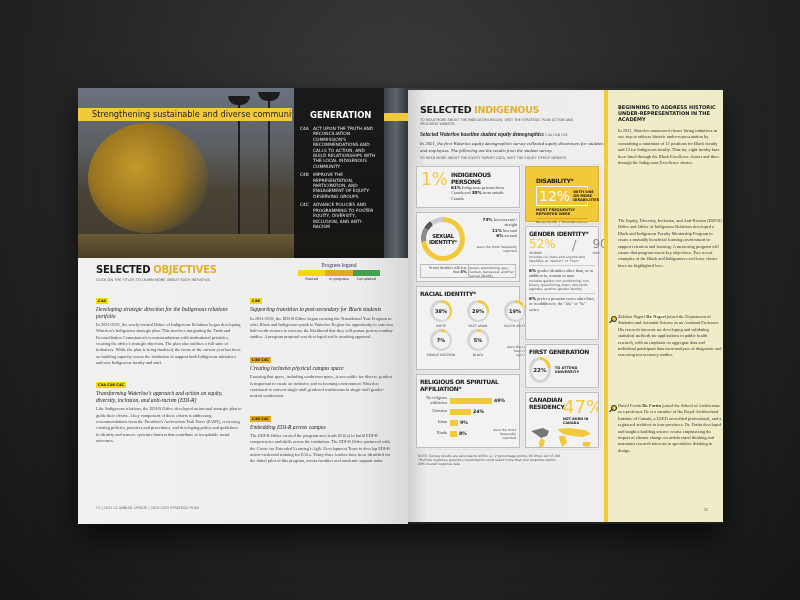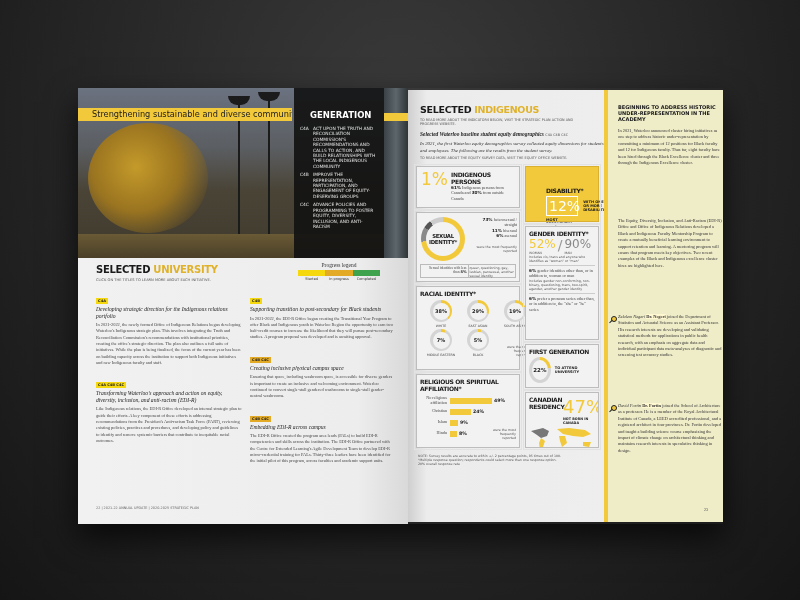--- a/index.html
+++ b/index.html
@@ -97,21 +97,21 @@
             <span class="k">C4C</span>
             <span>Advance policies and programming to foster equity, diversity, inclusion, and anti-racism</span>
           </div>
       </div>
       <div class="glass"></div>
       <div class="obj-stripe"></div>
     </div>
 
     <div class="sel-head">
       <span>SELECTED</span>
-      <span class="y">UNIVERSITY</span>
+      <span class="y">OBJECTIVES</span>
     </div>
     <div class="sel-sub">Click on the titles to learn more about each initiative.</div>
 
     <div class="legend">
       <div class="legend-title">Progress legend</div>
       <div class="legend-bars">
         <span style="background:#f5d90e"></span>
         <span style="background:#e3aa26"></span>
         <span style="background:#3fa34d"></span>
       </div>
@@ -257,36 +257,36 @@
           <span class="bar-val">9%</span>
         </div>
       <div class="bar-row">
           <div class="bar-lbl">Hindu</div>
           <div class="bar" style="width:7px"></div>
           <span class="bar-val">8%</span>
           <span class="tiny" style="margin-left:auto;width:30px;text-align:right">were the most frequently reported</span>
         </div>
     </div>
 
-    <div class="box" style="left:117px;top:76px;width:74px;height:56px;padding:20px;background:#f2c93b;border-color:#d9b030">
+    <div class="box" style="left:117px;top:76px;width:74px;height:56px;padding:10px;background:#f2c93b;border-color:#d9b030">
       <div class="hbig" style="font-size:6px">DISABILITY*</div>
       <div style="display:flex;align-items:center;gap:3px;border:1.5px solid #fff;padding:1px 2px;margin:2px 0">
         <span style="font-family:'DejaVu Sans',sans-serif;font-size:14px;color:#fff">12%</span>
         <span class="smb" style="font-size:3.6px;line-height:4.2px">WITH ONE OR MORE DISABILITIES</span>
       </div>
       <div class="smb" style="font-size:3.6px;line-height:4.2px;border-bottom:1px solid #d9a920;padding-bottom:2px">MOST FREQUENTLY REPORTED WERE</div>
       <div style="display:flex;margin-top:2px">
         <div class="sm" style="flex:1;font-size:3.8px;line-height:4.4px;border-right:1px solid #d9a920"><span>Mental health</span><br><b class="smb">60%</b></div>
         <div class="sm" style="flex:1;font-size:3.8px;line-height:4.4px;padding-left:2px"><span>Neurodivergence</span><br><b class="smb">42%</b></div>
       </div>
     </div>
 
     <div class="box" style="left:117px;top:136px;width:74px;height:114px;padding:3px">
       <div class="hbig" style="font-size:6px">GENDER IDENTITY*</div>
-      <div style="display:flex;gap:2px">
+      <div style="display:flex;gap:16px">
         <div>
             <div class="pct-y" style="font-size:12px;font-weight:normal">52%</div>
             <div class="tiny">WOMAN</div>
           </div>
         <div style="font-size:14px;color:#999;font-family:'DejaVu Sans',sans-serif">/</div>
         <div>
             <div style="font-family:'DejaVu Sans',sans-serif;font-size:12px;color:#888">90%</div>
             <div class="tiny">MAN</div>
           </div>
       </div>

